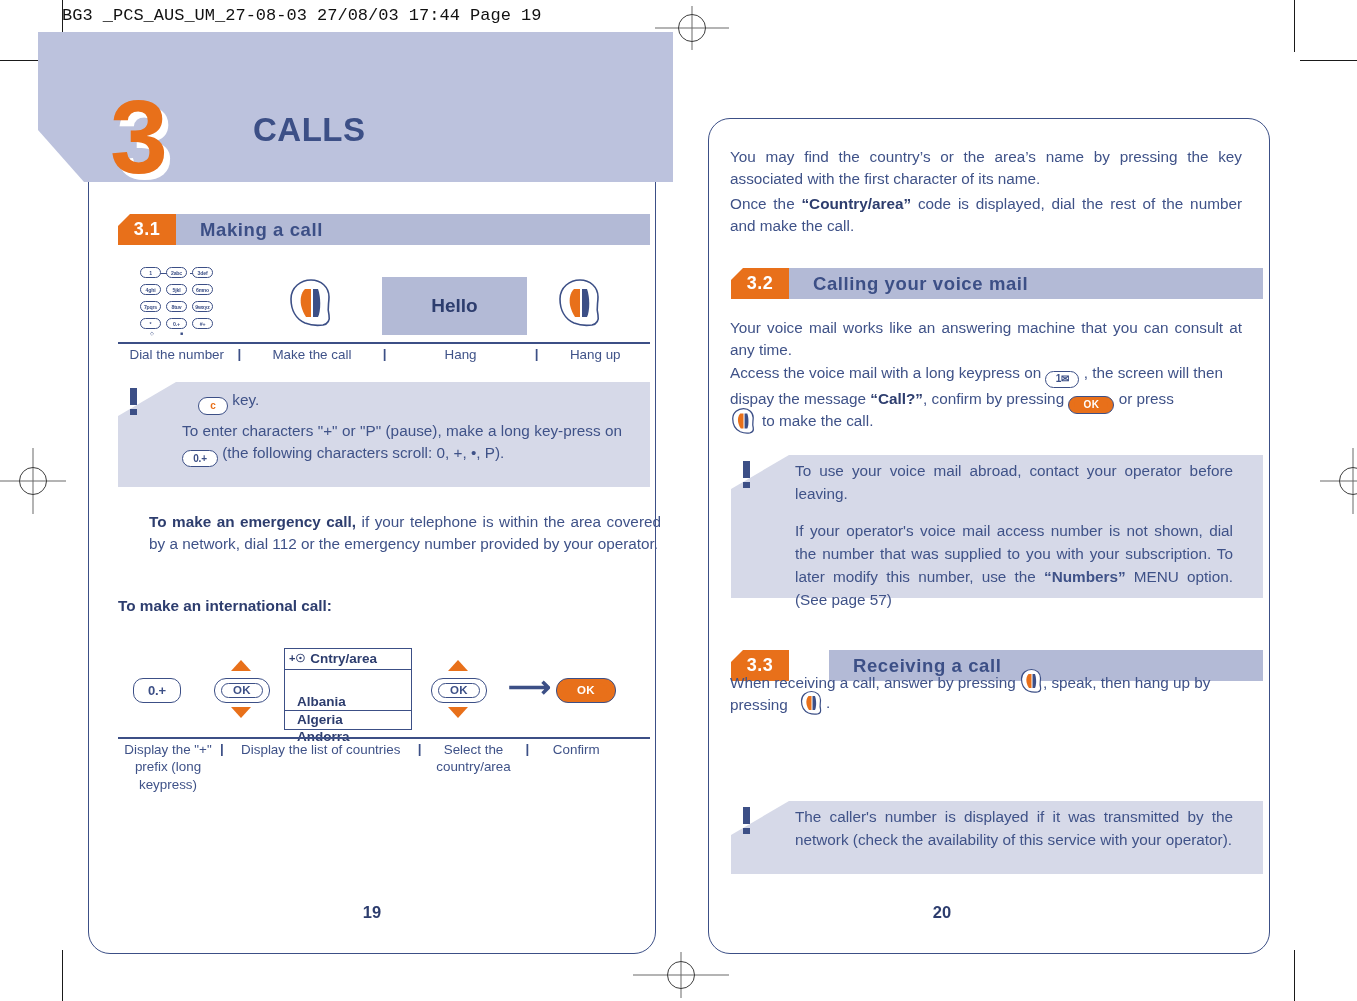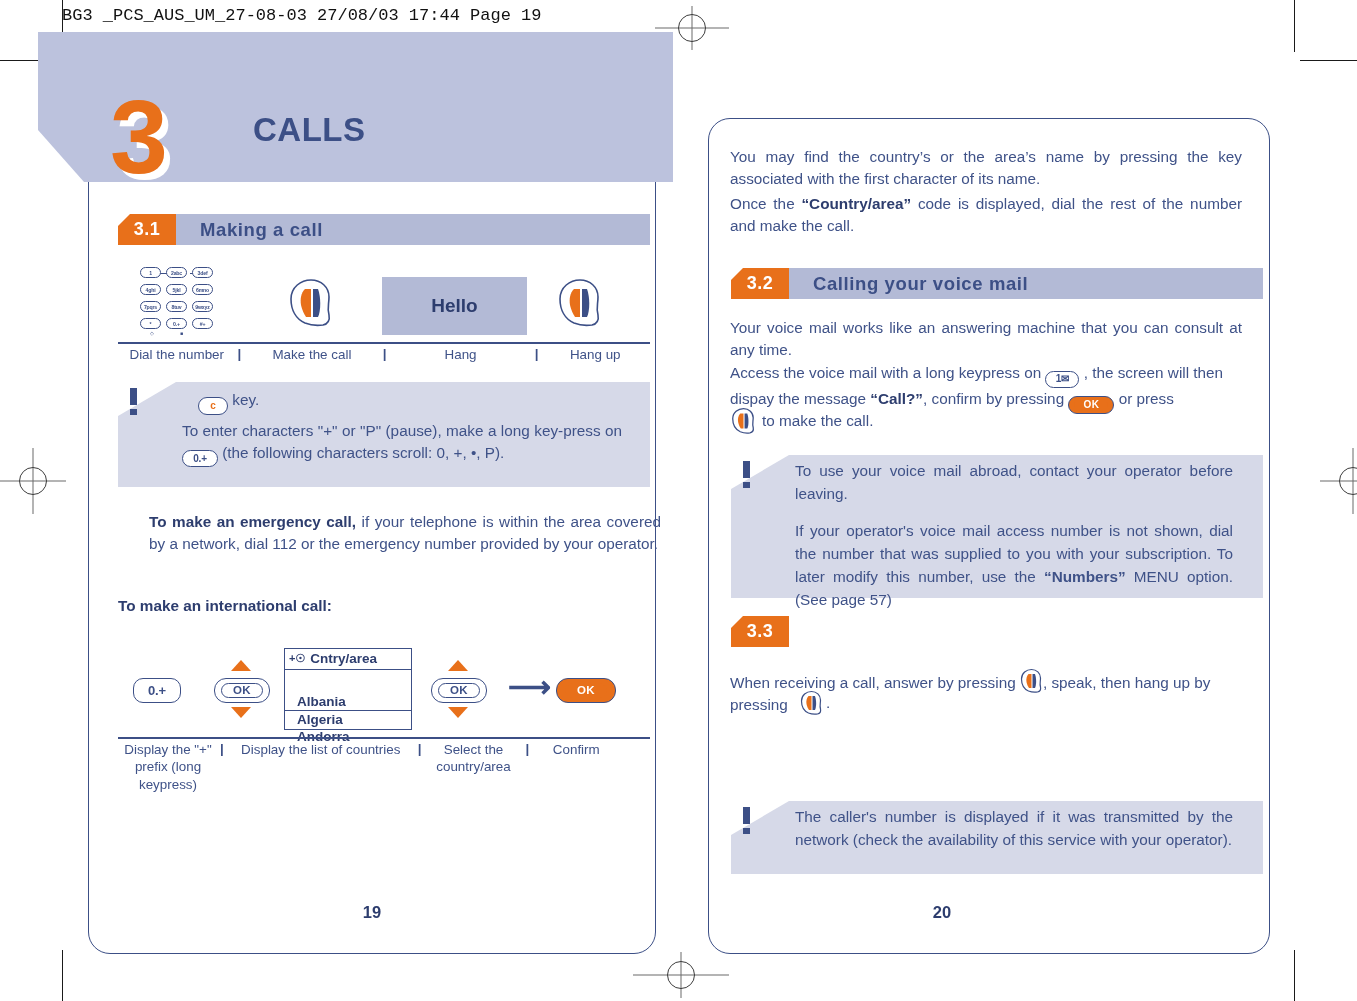--- a/index.html
+++ b/index.html
@@ -371,22 +371,23 @@
   <i class="b1"></i>
     <i class="b2"></i>
 </div>
 <div class="note-txt" style="left:795px;top:460px;width:438px;">
   <div>To use your voice mail abroad, contact your operator before leaving.</div>
   <div style="margin-top:14px;">
     <span>If your operator's voice mail access number is not shown, dial the number that was supplied to you with your subscription. To later modify this number, use the </span><b>“Numbers”</b><span> MENU option. (See page 57)</span>
   </div>
 </div>
 
-<div class="sec" style="left:731px;top:616px;width:532px;gap:40px;">
+<div class="sec" style="left:731px;top:650px;width:532px;gap:40px;">
   <div class="num">3.3</div>
+  <div class="bar">Receiving a call</div>
 </div>
 
 <div class="body-txt nj" style="left:730px;top:668px;width:516px;text-align:left;">
   <span>When receiving a call, answer by pressing </span><span class="callkey"><svg width="23" height="26" viewBox="0 0 46 52">
         <path d="M3 22 C3 10 13 3 23 3 C33 3 41 10 41 20 C41 27 39 31 41 38 C42 43 40 47 35 48 C28 49 22 48 17 46 C8 42 3 33 3 22 Z" fill="#fff" stroke="#3c4f86" stroke-width="2.4"></path>
         <path d="M17 12 C13 16 12 22 13 28 C14 33 16 37 18 40 L23 40 L23 12 Z" fill="#e8701a"></path>
         <path d="M25 12 L25 40 L30 40 C33 34 33 20 30 12 Z" fill="#3c4f86"></path>
       </svg></span><span>, speak, then hang up by pressing </span>
 </div>
 <div style="position:absolute;left:800px;top:690px;">

